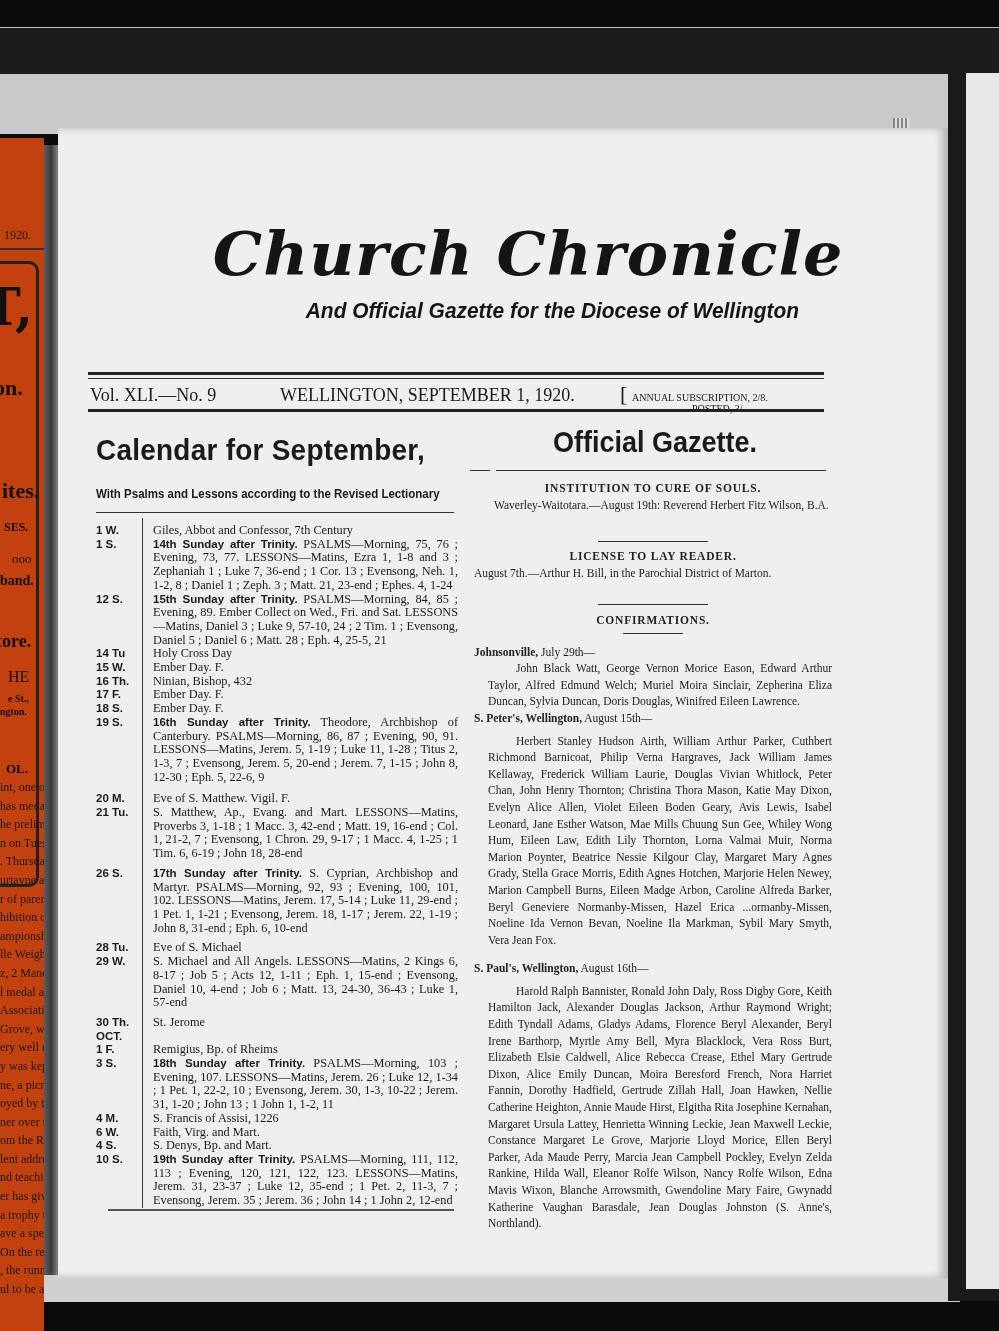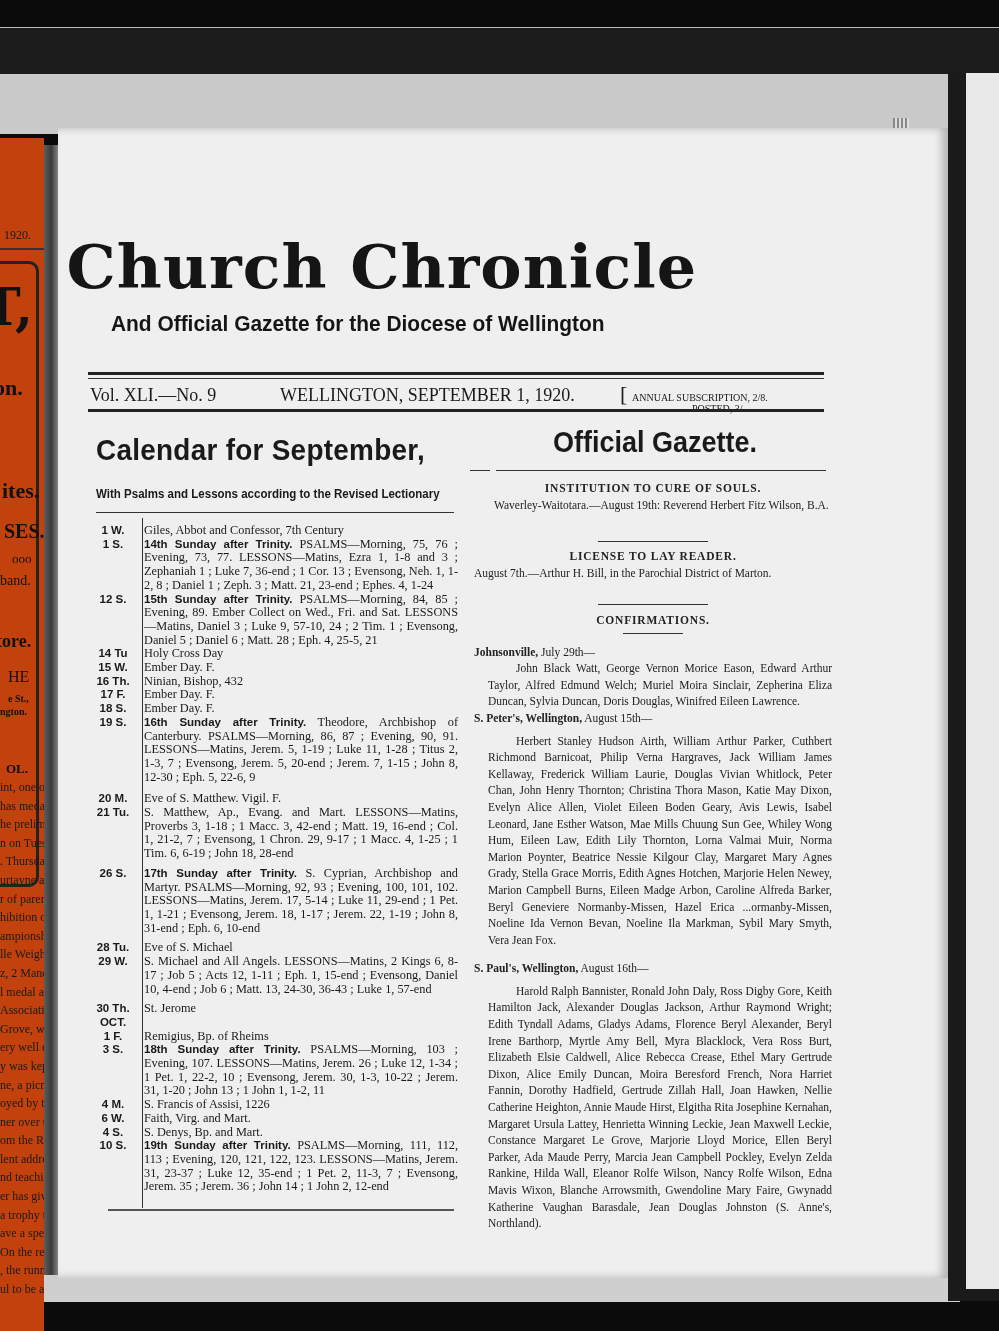--- a/index.html
+++ b/index.html
@@ -31,41 +31,41 @@
   .left-col-text div { direction:ltr; }
 
   
   .page {
     position:absolute; left:58px; top:128px; width:890px; height:1150px;
     background:#efefef;
     box-shadow: inset -6px 0 8px rgba(0,0,0,0.25);
   }
   .page-edge { position:absolute; left:893px; top:118px; width:16px; height:1160px; background:repeating-linear-gradient(90deg,#888 0 2px,#ddd 2px 4px); }
 
-  .masthead { position:absolute; left:85px; top:238px; width:740px; text-align:left; }
+  .masthead { position:absolute; left:85px; top:225px; width:740px; text-align:right;font-style:italic; }
   .title { font-family:"DejaVu Serif", serif; font-weight:bold; font-size:59px; letter-spacing:1px; color:#151515; line-height:1; transform:scaleX(1.05); }
   .subtitle { font-family:"Liberation Sans", sans-serif; font-weight:bold; font-size:22.5px; margin-top:14px; color:#151515; transform:scaleX(0.93); }
   .dbl-rule { position:absolute; left:88px; width:736px; border-top:3px solid #222; }
   .thin-rule { position:absolute; left:88px; width:736px; border-top:1px solid #333; }
   .issue-line { position:absolute; left:90px; top:385px; width:740px; font-size:18px; display:flex; align-items:baseline; }
   .issue-line .vol { width:190px; }
   .issue-line .date { width:340px; }
   .sub-box { font-size:10px; line-height:11px; position:relative; padding-left:12px; }
   .sub-box:before { content:"["; position:absolute; left:0; top:-4px; font-size:22px; }
 
   
   .cal-head { position:absolute; left:96px; top:433px; width:360px; font-family:"Liberation Sans", sans-serif; font-weight:bold; font-size:30px; transform:scaleX(0.93); transform-origin:left; letter-spacing:0.3px; }
   .cal-sub { position:absolute; left:96px; top:487px; width:360px; font-family:"Liberation Sans", sans-serif; font-weight:bold; font-size:12px; transform:scaleX(0.96); transform-origin:left; }
   .cal-rule-top { position:absolute; left:96px; top:512px; width:358px; border-top:1px solid #333; }
   .cal-rule-bot { position:absolute; left:108px; top:1209px; width:346px; border-top:2px solid #555; }
   .cal-vline { position:absolute; left:142px; top:518px; height:690px; border-left:1px solid #333; }
   .cal-rows { position:absolute; left:96px; top:524px; width:362px; font-size:12.3px; line-height:13.7px; }
   .cal-row { display:flex; margin-bottom:0; }
-  .cal-date { width:46px; flex:none; font-family:"Liberation Sans", sans-serif; font-weight:bold; font-size:11.5px; text-align:center; padding-right:12px; box-sizing:border-box; white-space:nowrap; }
-  .cal-text { flex:1; padding-left:2px; text-align:justify; }
+  .cal-date { width:46px; flex:none; font-family:"Liberation Sans", sans-serif; font-weight:bold; font-size:11.5px; text-align:left; padding-right:12px; box-sizing:border-box; white-space:nowrap; }
+  .cal-text { flex:1; padding-left:11px; text-align:justify; }
   .cal-text .b { font-family:"Liberation Sans", sans-serif; font-weight:bold; font-size:11.5px; }
 
   
   .gz-head { position:absolute; left:470px; top:425px; width:370px; text-align:center; font-family:"Liberation Sans", sans-serif; font-weight:bold; font-size:30px; transform:scaleX(0.9); }
   .gz-rule { position:absolute; top:470px; border-top:1px solid #333; }
   .gz { position:absolute; left:474px; width:358px; font-size:11.5px; line-height:16.6px; color:#222; }
   .gz-sec { text-align:center; font-weight:bold; font-size:11.5px; letter-spacing:0.8px; }
   .gz-short { width:110px; margin:6px auto; border-top:1px solid #333; }
   .gz-p { text-align:justify; }
   .gz-indent { padding-left:16px; text-indent:-16px; }
@@ -83,23 +83,23 @@
 <div class="right-page"></div>
 
 <div class="left-gutter"></div>
 <div class="left-page">
   <div class="yr">1920.</div>
   <div class="rule"></div>
   <div class="ad-box"></div>
   <div class="ad-frag" style="top:138px;font-size:52px;font-family:'DejaVu Serif',serif;left:-18px">T,</div>
   <div class="ad-frag" style="top:237px;font-size:22px;left:-6px">on.</div>
   <div class="ad-frag" style="top:340px;font-size:22px;left:2px">ites.</div>
-  <div class="ad-frag" style="top:382px;font-size:20px;left:4px">SES.</div>
+  <div class="ad-frag" style="top:382px;font-size:12px;left:4px">SES.</div>
   <div class="ad-frag" style="top:413px;font-size:13px;font-weight:normal;left:12px">ooo</div>
-  <div class="ad-frag" style="top:435px;font-size:14px;font-weight:normal;left:0">band.</div>
+  <div class="ad-frag" style="top:435px;font-size:14px;font-weight:bold;left:0">band.</div>
   <div class="ad-frag" style="top:493px;font-size:18px;left:-4px">tore.</div>
   <div class="ad-frag" style="top:530px;font-size:16px;font-weight:normal;left:8px">HE</div>
   <div class="ad-frag" style="top:555px;font-size:10px;left:8px">e St.,</div>
   <div class="ad-frag" style="top:568px;font-size:10px;left:0">ngton.</div>
   <div class="ad-frag" style="top:623px;font-size:13px;left:6px">OL.</div>
   <div class="left-col-text" style="top:640px">
     <div>int, one of</div>
       <div>has medal</div>
     <div>he prelimin-</div>
       <div>n on Tues-</div>

